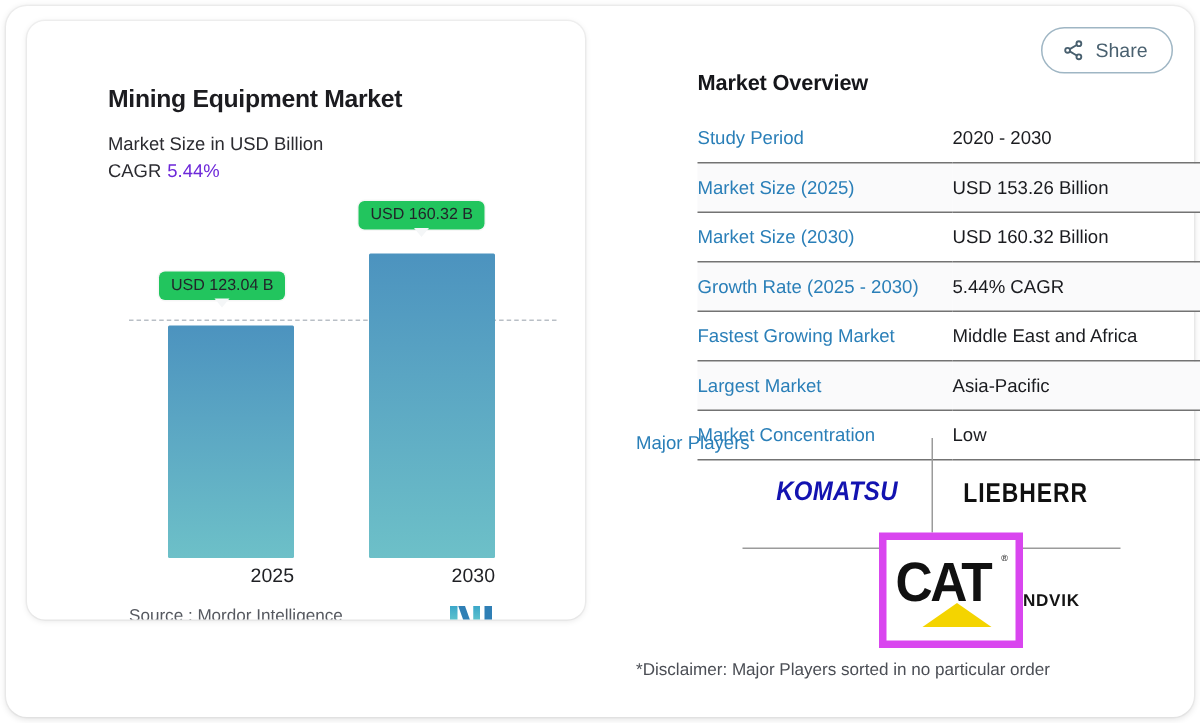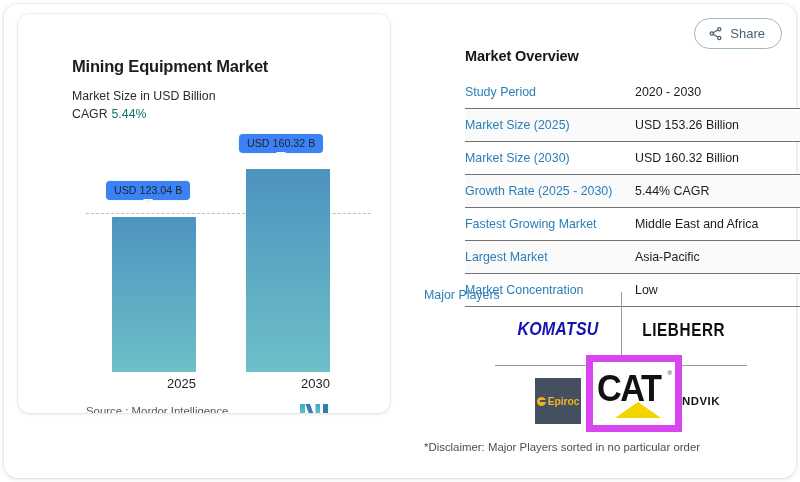--- a/index.html
+++ b/index.html
@@ -46,21 +46,21 @@
     position: absolute;
     left: 54px; top: 75px;
     font-size: 12.3px; color: #2b2b30;
   }
   .chart-cagr-row {
     position: absolute;
     left: 54px; top: 93px;
     font-size: 12.3px; color: #2b2b30;
     white-space: nowrap;
   }
-  .chart-cagr-row .cagr-val { color: #0f766e; margin-left: 4px; }
+  .chart-cagr-row .cagr-val { color: #6d28d9; margin-left: 4px; }
 
   
   .plot {
     position: absolute;
     left: 54px; top: 118px;
     width: 300px; height: 240px;
   }
   .baseline {
     position: absolute;
     left: 14px; top: 81px;
@@ -75,21 +75,21 @@
   .bar-2025 {
     left: 40px; width: 84px; height: 155px;
     background: linear-gradient(180deg, #4c93bf 0%, #5aa5c3 40%, #6dc0c8 100%);
   }
   .bar-2030 {
     left: 174px; width: 84px; height: 203px;
     background: linear-gradient(180deg, #4c93bf 0%, #5aa5c3 40%, #6dc0c8 100%);
   }
   .bar-label {
     position: absolute;
-    background: #3b82f6;
+    background: #22c55e;
     border-radius: 4px;
     padding: 3px 8px 4px 8px;
     font-size: 10.7px;
     color: #22242a;
     white-space: nowrap;
     box-shadow: 0 0 0 1px rgba(0,0,0,0.035);
   }
   .bar-label::after {
     content: "";
     position: absolute;
@@ -241,21 +241,21 @@
   .sandvik-word {
     font-size: 11.4px; font-weight: bold; color: #141414;
     letter-spacing: 0.5px;
   }
 
   .cat-box {
     position: absolute;
     left: 586px; top: 355px;
     width: 96px; height: 77px;
     background: #ffffff;
-    border: 7px solid #d946ef;
+    border: 5px solid #d946ef;
     display: flex; align-items: center; justify-content: center;
     z-index: 4;
   }
   .cat-inner { position: relative; width: 74px; height: 50px; }
   .cat-word {
     position: absolute; left: 0; top: -2px;
     font-family: "Liberation Sans", sans-serif;
     font-weight: bold; font-size: 33px; color: #111111;
     letter-spacing: -1.5px;
     transform: scaleY(1.12) scaleX(1.04);
@@ -382,26 +382,20 @@
     <div class="grid-vline"></div>
 
     <div class="cell cell-tl">
       <span class="komatsu">KOMATSU</span>
     </div>
 
     <div class="cell cell-tr">
       <span class="liebherr">LIEBHERR</span>
     </div>
 
-    <div class="cell cell-bl">
-      <span class="epiroc-box">
-        <span class="epiroc-mark"></span>
-        <span class="epiroc-word">Epiroc</span>
-      </span>
-    </div>
 
     <div class="cell cell-br">
       <span class="sandvik-wrap">
         <span>
           <svg width="13" height="13" viewBox="0 0 14 14">
             <circle cx="7" cy="7" r="6.5" fill="#141414"></circle>
             <g stroke="#ffffff" stroke-width="1.3">
               <line x1="1.5" y1="9" x2="9" y2="1.5"></line>
               <line x1="3.6" y1="11.3" x2="11.3" y2="3.6"></line>
               <line x1="5.8" y1="13" x2="13" y2="5.8"></line>

